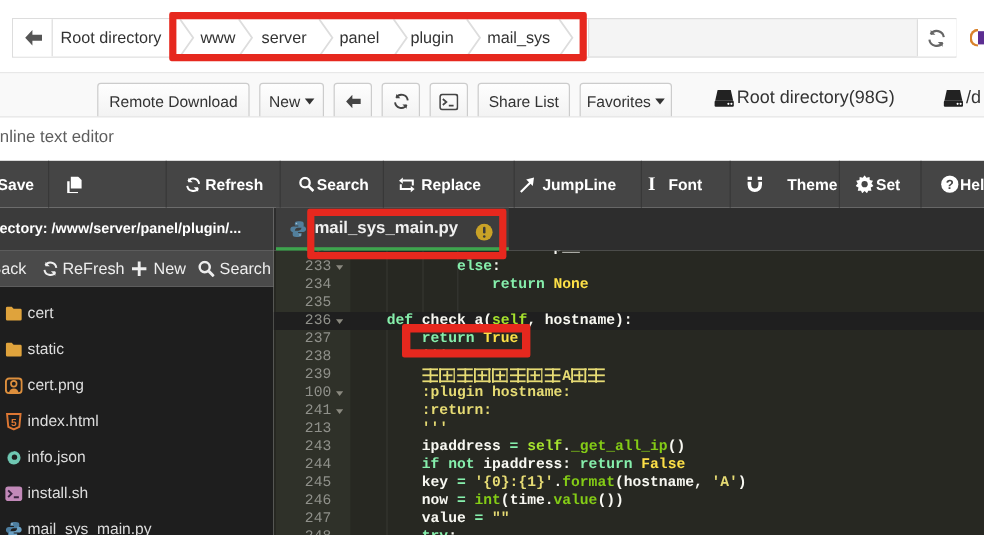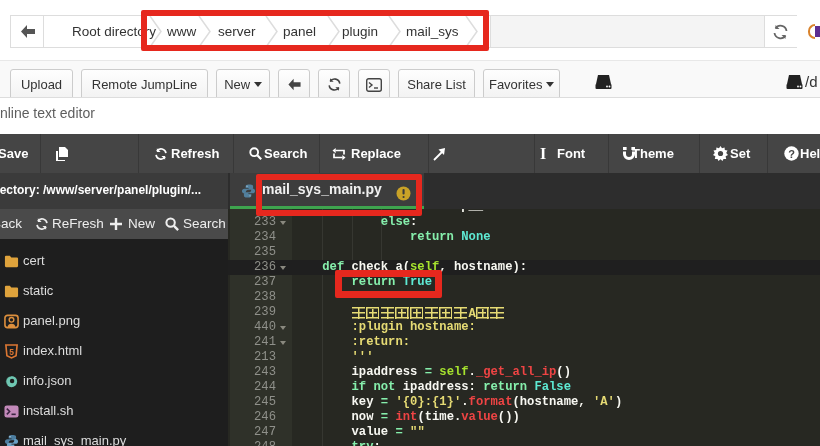--- a/index.html
+++ b/index.html
@@ -35,21 +35,21 @@
 #atab{position:absolute;left:2px;top:0;width:194px;height:36px;background:#3d3d3d;border-bottom:3px solid #3ea44e}
 #tabtxt{position:absolute;left:34px;top:8px;font-size:14px;font-weight:700;color:#f0f0f0}
 
 #codearea{left:228px;top:111px;width:592px;height:238px;background:#272822;overflow:hidden}
 #gutterbg{position:absolute;left:2px;top:0;width:62px;height:238px;background:#2f3129}
 #activeline{position:absolute;left:0px;top:51px;width:592px;height:15px;background:#1f1f1f}
 .cl{position:absolute;left:65px;width:592px;height:15px;font-family:"Liberation Mono",monospace;font-size:12.2px;font-weight:700;line-height:15px;white-space:pre;color:#f8f8f2}
 .ln{position:absolute;width:46px;text-align:right;font-family:"Liberation Mono",monospace;font-size:12.2px;line-height:15px;color:#8f908a;left:2px}
 .fold{position:absolute;left:52px;width:0;height:0;border-left:3.5px solid transparent;border-right:3.5px solid transparent;border-top:4.5px solid #8a897f}
 .ig{position:absolute;width:1px;height:15px;background:rgba(255,255,255,0.07)}
-.k{color:#86efac}.s{color:#e6db74}.c{color:#5eead4}.f{color:#ef4444}.g{color:#a6e22e}
+.k{color:#86efac}.s{color:#e6db74}.c{color:#fde047}.f{color:#84cc16}.g{color:#a6e22e}
 .cj{display:inline-block;width:13.2px;height:12px;margin-right:1.44px;position:relative;top:1.5px}
 .cj1{background:
   linear-gradient(#e6db74,#e6db74) 0 0/100% 1.5px no-repeat,
   linear-gradient(#e6db74,#e6db74) 0 5px/100% 1.5px no-repeat,
   linear-gradient(#e6db74,#e6db74) 0 10.5px/100% 1.5px no-repeat,
   linear-gradient(#e6db74,#e6db74) 6px 0/1.5px 100% no-repeat}
 .cj2{background:
   linear-gradient(#e6db74,#e6db74) 0 0/1.5px 100% no-repeat,
   linear-gradient(#e6db74,#e6db74) 11.5px 0/1.5px 100% no-repeat,
   linear-gradient(#e6db74,#e6db74) 0 0/100% 1.5px no-repeat,
@@ -61,21 +61,21 @@
 </style></head>
 <body>
 
 <div class="abs" id="bcbox">
   <div class="abs" id="bcwhite"></div>
   <div class="abs" id="arrowcell"></div>
   <div class="abs" id="refcell"></div>
   <svg class="abs" style="left:9px;top:8px" width="16" height="15" viewBox="0 0 16 15">
       <path d="M7 1 L1 7.5 L7 14 L7 10 L15 10 L15 5 L7 5 Z" fill="#555"></path>
     </svg>
-  <div class="crumb" style="left:48px;width:97px;text-align:right">Root directory</div>
+  <div class="crumb" style="left:33px;width:97px;text-align:center">Root directory</div>
   <div class="crumb" style="left:156px">www</div>
   <div class="crumb" style="left:207px">server</div>
   <div class="crumb" style="left:272px">panel</div>
   <div class="crumb" style="left:331px">plugin</div>
   <div class="crumb" style="left:395px">mail_sys</div>
   <svg class="chev" style="left:138px" width="14" height="31">
       <path d="M1 0 L12 15.5 L1 31" fill="none" stroke="#ddd" stroke-width="1.5"></path>
     </svg>
   <svg class="chev" style="left:187px" width="14" height="31">
       <path d="M1 0 L12 15.5 L1 31" fill="none" stroke="#ddd" stroke-width="1.5"></path>
@@ -96,22 +96,21 @@
       <path d="M14.5 7a6 6 0 0 0-11-2.5" fill="none" stroke="#666" stroke-width="1.8"></path>
       <path d="M2.5 9a6 6 0 0 0 11 2.5" fill="none" stroke="#666" stroke-width="1.8"></path>
       <path d="M3.5 1v4h4z" fill="#666"></path>
       <path d="M13.5 15v-4h-4z" fill="#666"></path>
     </svg>
 </div>
 <div class="abs" style="left:808px;top:24px;width:7px;height:15px;border:2px solid #d9822b;border-right:none;border-radius:7px 0 0 7px"></div>
 <div class="abs" style="left:815px;top:26px;width:5px;height:11px;background:#5c2d91"></div>
 
 <div class="abs" id="bar2">
-  <div class="btn" style="left:10px;width:63px">Upload</div>
-  <div class="btn" style="left:81px;width:127px">Remote JumpLine</div>
+  <div class="btn" style="left:81px;width:127px">Remote Download</div>
   <div class="btn" style="left:216px;width:54px">New <span style="display:inline-block;width:0;height:0;border-left:4px solid transparent;border-right:4px solid transparent;border-top:5px solid #333;vertical-align:2px"></span></div>
   <div class="btn" style="left:278px;width:32px"><svg width="15" height="13" viewBox="0 0 16 15" style="margin-top:8px">
         <path d="M7 1 L1 7.5 L7 14 L7 10 L15 10 L15 5 L7 5 Z" fill="#444"></path>
       </svg></div>
   <div class="btn" style="left:318px;width:32px"><svg width="15" height="15" viewBox="0 0 17 16" style="margin-top:7px">
         <path d="M14.5 7a6 6 0 0 0-11-2.5" fill="none" stroke="#444" stroke-width="1.8"></path>
         <path d="M2.5 9a6 6 0 0 0 11 2.5" fill="none" stroke="#444" stroke-width="1.8"></path>
         <path d="M3.5 1v4h4z" fill="#444"></path>
         <path d="M13.5 15v-4h-4z" fill="#444"></path>
       </svg></div>
@@ -121,20 +120,21 @@
         <path d="M8 10 h4" stroke="#444" stroke-width="1.4"></path>
       </svg></div>
   <div class="btn" style="left:398px;width:77px">Share List</div>
   <div class="btn" style="left:483px;width:77px">Favorites <span style="display:inline-block;width:0;height:0;border-left:4px solid transparent;border-right:4px solid transparent;border-top:5px solid #333;vertical-align:2px"></span></div>
   <svg class="abs" style="left:595px;top:13px" width="17" height="16" viewBox="0 0 17 16">
       <path d="M3 1 h11 l2 9 h-15 z" fill="#222"></path>
       <rect x="0.5" y="10" width="16" height="5" rx="1" fill="#222"></rect>
       <circle cx="12" cy="12.5" r="0.9" fill="#fff"></circle>
       <circle cx="14.5" cy="12.5" r="0.9" fill="#fff"></circle>
     </svg>
+  <div class="abs" style="left:614px;top:12px;font-size:15px;color:#333">Root directory(98G)</div>
   <svg class="abs" style="left:786px;top:13px" width="17" height="16" viewBox="0 0 17 16">
       <path d="M3 1 h11 l2 9 h-15 z" fill="#222"></path>
       <rect x="0.5" y="10" width="16" height="5" rx="1" fill="#222"></rect>
       <circle cx="12" cy="12.5" r="0.9" fill="#fff"></circle>
       <circle cx="14.5" cy="12.5" r="0.9" fill="#fff"></circle>
     </svg>
   <div class="abs" style="left:805px;top:12px;font-size:15px;color:#333">/d</div>
 </div>
 
 <div class="abs" id="layer">
@@ -172,28 +172,29 @@
         <path d="M4.5 3.5 h8.5 v4" fill="none" stroke="#fff" stroke-width="1.7"></path>
         <path d="M4.7 1 L1.5 3.6 L4.7 6.2 z" fill="#fff"></path>
         <path d="M11.5 10.5 H3 v-4" fill="none" stroke="#fff" stroke-width="1.7"></path>
         <path d="M11.3 8 L14.5 10.6 L11.3 13.2 z" fill="#fff"></path>
       </svg>
     <div class="titem" style="left:351px">Replace</div>
     <svg class="abs" style="left:433px;top:13px" width="14" height="14" viewBox="0 0 14 14">
         <path d="M1 13 L10 4" stroke="#fff" stroke-width="1.8"></path>
         <path d="M5.5 2.5 L12 1 L11 8 z" fill="#fff"></path>
       </svg>
+    <div class="titem" style="left:452px">JumpLine</div>
     <div class="abs" style="left:540px;top:11px;font-family:'Liberation Serif',serif;font-size:16px;font-weight:700;color:#fff">I</div>
     <div class="titem" style="left:557px">Font</div>
     <svg class="abs" style="left:622px;top:13px" width="14" height="13" viewBox="0 0 14 13">
         <path d="M2.5 4.5 v2.5 a4.5 4.5 0 0 0 9 0 v-2.5" fill="none" stroke="#fff" stroke-width="3"></path>
         <rect x="1" y="0" width="3.6" height="3" fill="#fff"></rect>
         <rect x="9.4" y="0" width="3.6" height="3" fill="#fff"></rect>
       </svg>
-    <div class="titem" style="left:632px">Theme</div>
+    <div class="titem" style="left:656px">Theme</div>
     <svg class="abs" style="left:713px;top:12px" width="15" height="15" viewBox="0 0 15 15">
         <path d="M7.5 0 L9 2.2 L11.6 1.4 L11.8 4.1 L14.5 4.6 L13.2 7 L15 9 L12.6 10.3 L13.2 13 L10.5 12.9 L9.5 15 L7.5 13.2 L5.5 15 L4.5 12.9 L1.8 13 L2.4 10.3 L0 9 L1.8 7 L0.5 4.6 L3.2 4.1 L3.4 1.4 L6 2.2 Z" fill="#fff"></path>
         <circle cx="7.5" cy="7.5" r="2.6" fill="#454545"></circle>
       </svg>
     <div class="titem" style="left:730px">Set</div>
     <svg class="abs" style="left:784px;top:12px" width="15" height="15" viewBox="0 0 15 15">
         <circle cx="7.5" cy="7.5" r="7.2" fill="#fff"></circle>
         <text x="7.5" y="11.6" font-size="11" font-weight="bold" text-anchor="middle" fill="#454545" font-family="Liberation Sans">?</text>
       </svg>
     <div class="titem" style="left:800px">Help</div>
@@ -232,21 +233,21 @@
           <path d="M1 3 a1.2 1.2 0 0 1 1.2-1.2 h4 l1.6 1.8 h6 a1.2 1.2 0 0 1 1.2 1.2 v8 a1.2 1.2 0 0 1-1.2 1.2 h-11.6 a1.2 1.2 0 0 1-1.2-1.2 z" fill="#dfa33c"></path>
         </svg>
         <span class="tx">cert</span>
       </div>
     <div class="trow" style="top:67px">
         <svg class="ic" viewBox="0 0 16 16">
           <rect x="1" y="1.5" width="14" height="13" rx="2.8" fill="none" stroke="#dd8f3d" stroke-width="1.7"></rect>
           <circle cx="8" cy="6.2" r="2.5" fill="none" stroke="#dd8f3d" stroke-width="1.5"></circle>
           <path d="M3.8 14.5 a4.2 4.2 0 0 1 8.4 0 z" fill="#dd8f3d"></path>
         </svg>
-        <span class="tx">panel.png</span>
+        <span class="tx">cert.png</span>
       </div>
     <div class="trow" style="top:97px">
         <svg class="ic" viewBox="0 0 16 16">
           <path d="M2 1 h12 l-1.1 11.5 L8 14.8 3.1 12.5z" fill="none" stroke="#dd7733" stroke-width="1.7"></path>
           <text x="8" y="11.5" font-size="9" font-weight="bold" text-anchor="middle" fill="#dd7733" font-family="Liberation Sans">5</text>
         </svg>
         <span class="tx">index.html</span>
       </div>
     <div class="trow" style="top:127px">
         <svg class="ic" viewBox="0 0 16 16">
@@ -318,21 +319,21 @@
     <div class="cl" style="top:51px">    <span class="k">def</span> check_a(<span class="g">self</span>, hostname):</div>
     <div class="ln" style="top:66px">237</div>
     <div class="ig" style="left:94.3px;top:66px"></div>
     <div class="cl" style="top:66px">        <span class="k">return</span> <span class="c">True</span></div>
     <div class="ln" style="top:81px">238</div>
     <div class="ig" style="left:94.3px;top:81px"></div>
     <div class="cl" style="top:81px">        <span class="s">'''</span></div>
     <div class="ln" style="top:96px">239</div>
     <div class="ig" style="left:94.3px;top:96px"></div>
     <div class="cl" style="top:96px">        <span class="cj cj1"></span><span class="cj cj2"></span><span class="cj cj1"></span><span class="cj cj2"></span><span class="cj cj2"></span><span class="cj cj1"></span><span class="cj cj2"></span><span class="cj cj1"></span><span class="s">A</span><span class="cj cj2"></span><span class="cj cj1"></span></div>
-    <div class="ln" style="top:111px">440</div>
+    <div class="ln" style="top:111px">100</div>
     <div class="ig" style="left:94.3px;top:111px"></div>
     <div class="fold" style="top:117px"></div>
     <div class="cl" style="top:111px">        <span class="s">:plugin hostname:</span></div>
     <div class="ln" style="top:126px">241</div>
     <div class="ig" style="left:94.3px;top:126px"></div>
     <div class="fold" style="top:132px"></div>
     <div class="cl" style="top:126px">        <span class="s">:return:</span></div>
     <div class="ln" style="top:141px">213</div>
     <div class="ig" style="left:94.3px;top:141px"></div>
     <div class="cl" style="top:141px">        <span class="s">'''</span></div>

